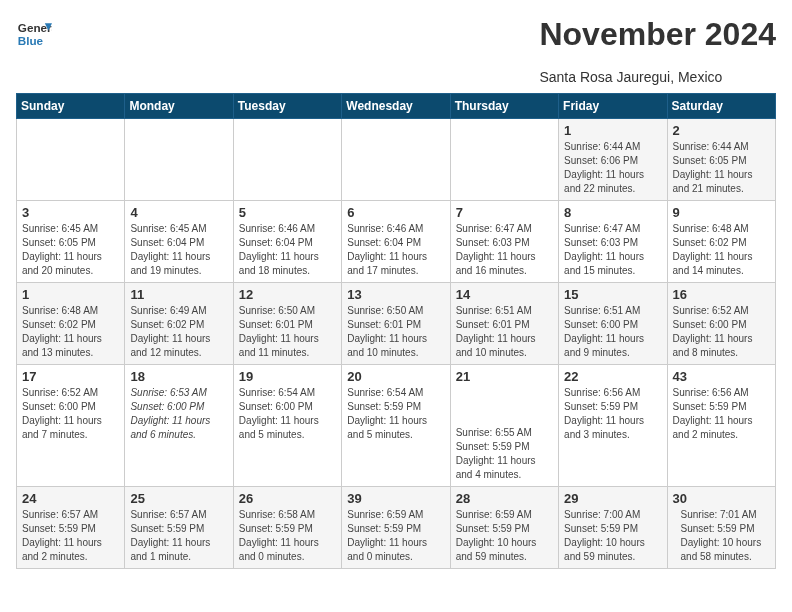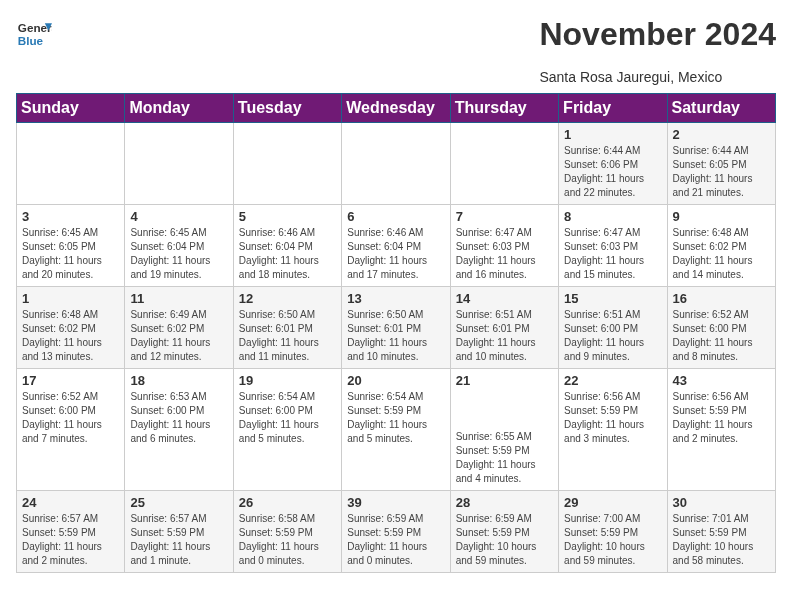--- a/index.html
+++ b/index.html
@@ -37,23 +37,23 @@
       font-size: 14px;
       color: #333;
       margin-top: 16px;
     }
     table {
       width: 100%;
       border-collapse: collapse;
       table-layout: fixed;
     }
     thead tr th {
-      background: #701a75;
+      background: #0c4a6e;
       color: #fff;
-      font-size: 16px;
+      font-size: 12px;
       font-weight: bold;
       padding: 5px 4px;
       text-align: left;
       border: 1px solid #1e5f8a;
     }
     tbody tr td {
       border: 1px solid #ccc;
       vertical-align: top;
       padding: 4px 5px;
       font-size: 10px;
@@ -236,21 +236,21 @@
       <tr>
         <td>
           <span class="day-number">17</span>
           <div class="day-info" style="white-space: pre-line;">Sunrise: 6:52 AM
 Sunset: 6:00 PM
 Daylight: 11 hours
 and 7 minutes.</div>
         </td>
         <td>
           <span class="day-number">18</span>
-          <div class="day-info" style="white-space: pre-line;">Sunrise: 6:53 AM
+          <div class="day-info" style="white-space: pre-line; font-style: italic;">Sunrise: 6:53 AM
 Sunset: 6:00 PM
 Daylight: 11 hours
 and 6 minutes.</div>
         </td>
         <td>
           <span class="day-number">19</span>
           <div class="day-info" style="white-space: pre-line;">Sunrise: 6:54 AM
 Sunset: 6:00 PM
 Daylight: 11 hours
 and 5 minutes.</div>
@@ -322,20 +322,20 @@
         </td>
         <td>
           <span class="day-number">29</span>
           <div class="day-info" style="white-space: pre-line;">Sunrise: 7:00 AM
 Sunset: 5:59 PM
 Daylight: 10 hours
 and 59 minutes.</div>
         </td>
         <td>
           <span class="day-number">30</span>
-          <div class="day-info" style="white-space: pre-line;">Sunrise: 7:01 AM
+          <div class="day-info" style="white-space: pre-line; margin-left: 8px;">Sunrise: 7:01 AM
 Sunset: 5:59 PM
 Daylight: 10 hours
 and 58 minutes.</div>
         </td>
       </tr>
     </tbody>
 </table>
 
 </body></html>

